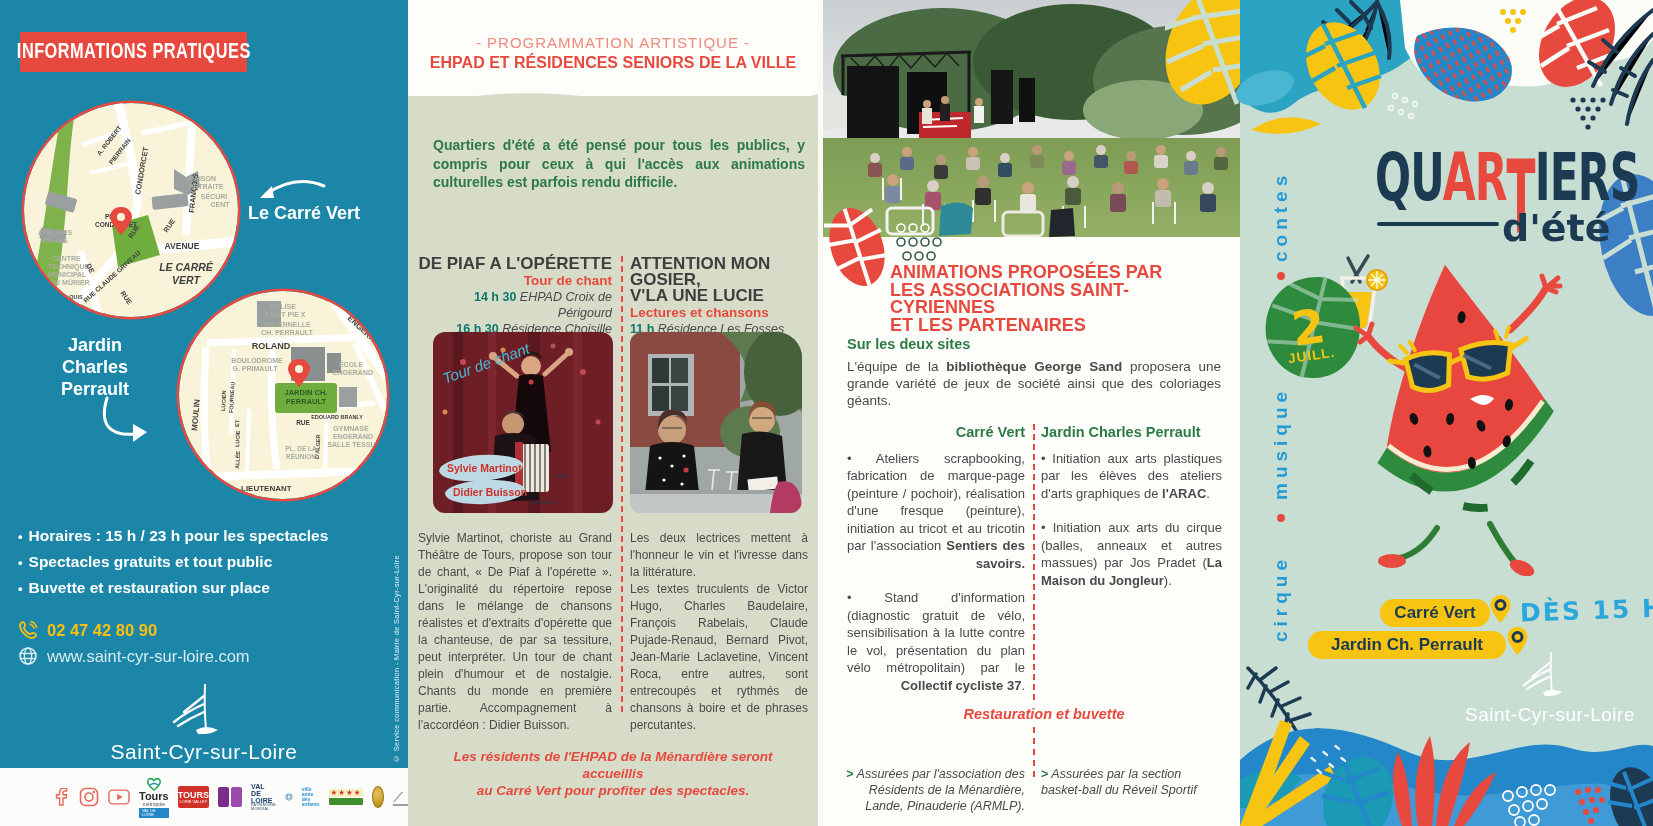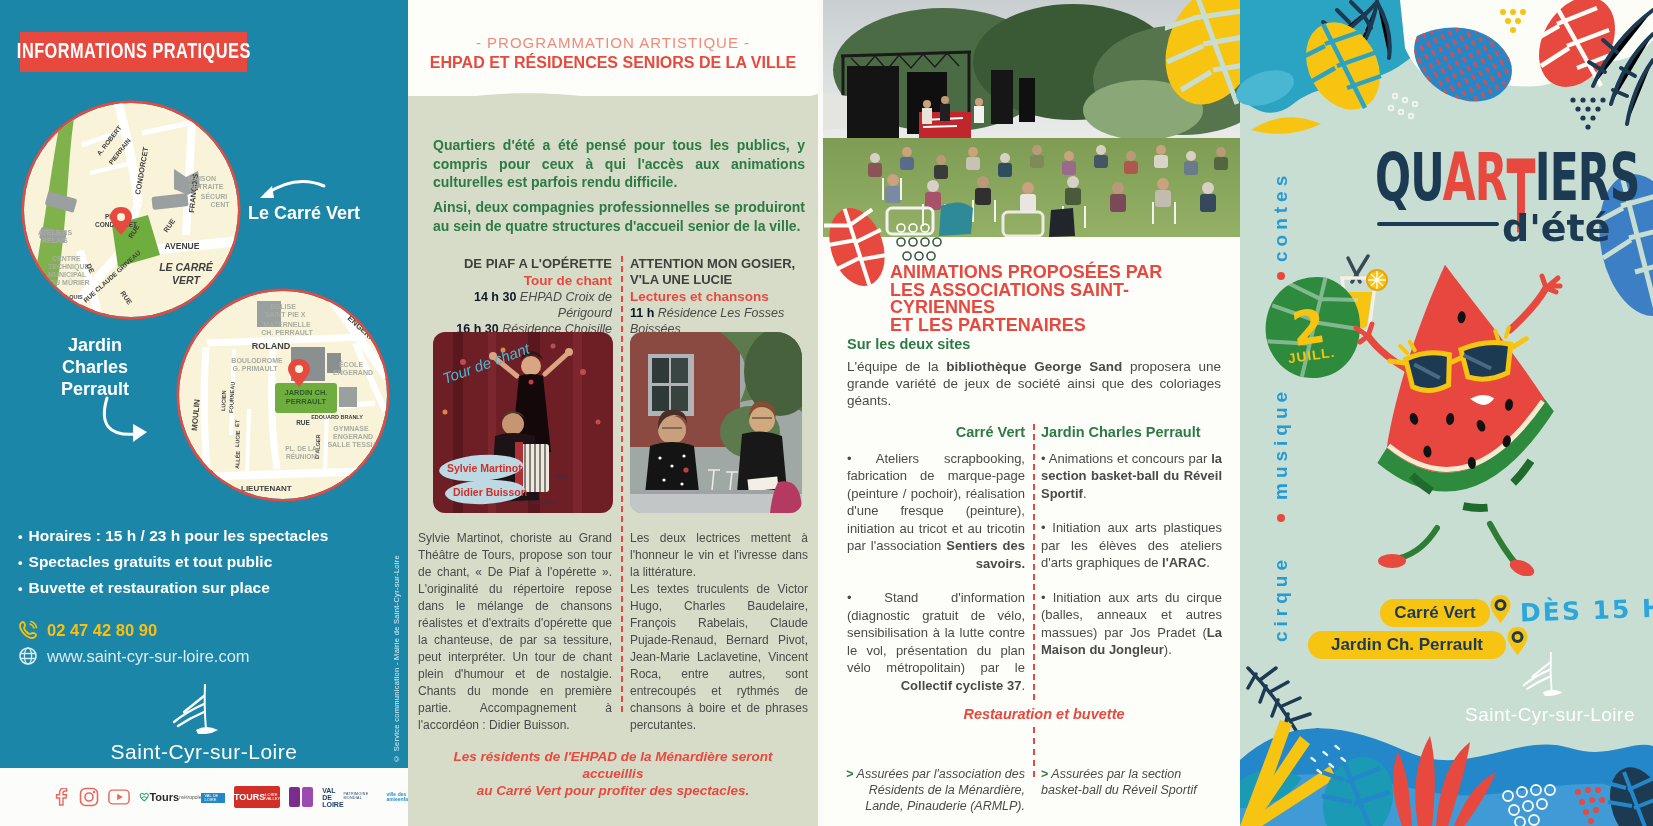--- a/index.html
+++ b/index.html
@@ -20,21 +20,21 @@
   .bullet-row{color:#fff;font-weight:bold;font-size:15.5px;margin-bottom:8px;}
   .bullet-dot{font-size:13px;margin-right:6px;}
   .contact-row{position:absolute;left:18px;display:flex;align-items:center;gap:9px;font-size:16.5px;}
   .phone-row{top:620px;color:#f9c013;font-weight:bold;}
   .web-row{top:646px;color:#d9ecf2;}
   .city-logo1{position:absolute;left:0;top:682px;width:408px;text-align:center;color:#fff;}
   .city-word{font-size:21px;letter-spacing:.5px;margin-top:2px;}
   .footer-strip{position:absolute;left:0;top:768px;width:408px;height:58px;background:#fcfcfa;
                 display:flex;align-items:center;gap:9px;padding-left:52px;box-sizing:border-box;}
   .soc{width:22px;height:22px;color:#e8685d;display:flex;align-items:center;justify-content:center;}
-  .chip{display:flex;flex-direction:row;align-items:center;justify-content:center;line-height:1;}
+  .chip{display:flex;flex-direction:column;align-items:center;justify-content:center;line-height:1;}
   .chip-tours{color:#2b2b2b;}
   .chip-tours .t1{font-weight:bold;font-size:11px;}
   .chip-tours .t2{font-size:5px;color:#555;}
   .chip-tours .t3{font-size:4px;background:#2387c9;color:#fff;padding:1px 3px;margin-top:1px;}
   .chip-tlv{background:#d03028;color:#fff;width:56px;height:22px;border-radius:2px;}
   .chip-tlv .t1{font-weight:bold;font-size:9px;}
   .chip-tlv .t2{font-size:4px;}
   .chip-37{display:flex;flex-direction:row;gap:2px;}
   .chip-37 i{width:11px;height:20px;background:#7b2d8b;border-radius:2px;display:block;}
   .chip-37 i+i{background:#9b4bae;}
@@ -58,24 +58,24 @@
          font-size:15px;letter-spacing:1px;}
   .p2-h2{position:absolute;left:0;top:54px;width:410px;text-align:center;color:#e8493f;
          font-weight:bold;font-size:16px;}
   .intro{position:absolute;left:25px;width:372px;color:#2d7a46;font-weight:bold;font-size:14px;
          line-height:18.5px;text-align:justify;}
   .i1{top:136px;} .i2{top:198px;}
   .p2-divider{position:absolute;left:213px;top:256px;height:456px;border-left:2px dashed #e8493f;}
   .showhead{position:absolute;top:256px;font-size:13px;color:#3f3f3f;}
   .sh1{left:10px;width:194px;text-align:right;}
   .sh2{left:222px;width:180px;text-align:left;}
-  .show-title{font-weight:bold;font-size:13px;line-height:16px;}
+  .show-title{font-weight:bold;font-size:17px;line-height:16px;}
   .show-sub{color:#e8493f;font-weight:bold;font-size:13.5px;line-height:17px;}
   .time-row{font-size:12.5px;line-height:16px;}
-  .time{color:#0f172a;font-weight:bold;text-align:center;}
+  .time{color:#0f766e;font-weight:bold;text-align:center;}
   .place{font-style:italic;color:#4a4a4a;}
   .photo{position:absolute;top:332px;height:181px;border-radius:12px;overflow:hidden;}
   .photo1{left:25px;width:180px;}
   .photo2{left:222px;width:172px;border-top-right-radius:26px;}
   .bodytxt{position:absolute;top:530px;font-size:12px;line-height:17px;color:#4a4a4a;text-align:justify;}
   .b1{left:10px;width:194px;}
   .b2{left:222px;width:178px;}
   .bodytxt p{margin:0;}
   .p2-note{position:absolute;left:20px;top:748px;width:370px;text-align:center;color:#e8493f;
            font-weight:bold;font-style:italic;font-size:13.5px;line-height:17px;}
@@ -354,21 +354,20 @@
 
   <section class="panel2">
     <div class="p2-top"></div>
     <svg class="abs" style="left:0;top:84px;" width="410" height="44">
       <path d="M0,26 C60,8 130,4 205,16 C285,30 350,26 410,10 L410,44 L0,44 Z" fill="#d6dcc7"></path>
     </svg>
     <div class="p2-h1">- PROGRAMMATION ARTISTIQUE -</div>
     <div class="p2-h2">EHPAD ET RÉSIDENCES SENIORS DE LA VILLE</div>
 
     <div class="intro i1">Quartiers d'été a été pensé pour tous les publics, y compris pour ceux à qui l'accès aux animations culturelles est parfois rendu difficile.</div>
-    <div class="intro i2">Ainsi, deux compagnies professionnelles se produiront au sein de quatre structures d'accueil senior de la ville.</div>
 
     <div class="p2-divider"></div>
 
     <div class="showhead sh1">
       <div class="show-title">DE PIAF A L'OPÉRETTE</div>
       <div class="show-sub">Tour de chant</div>
       <div class="time-row"><span class="time">14 h 30</span> <span class="place">EHPAD Croix de Périgourd</span></div>
       <div class="time-row"><span class="time">16 h 30</span> <span class="place">Résidence Choisille</span></div>
     </div>
     <div class="showhead sh2">
@@ -590,21 +589,20 @@
     <div class="p3-sites"><span>L'équipe de la </span><b>bibliothèque George Sand</b><span> proposera une grande variété de jeux de société ainsi que des coloriages géants.</span></div>
 
     <div class="p3-col p3c1">
       <div class="coltitle">Carré Vert</div>
       <p><span>• Ateliers scrapbooking, fabrication de marque-page (peinture / pochoir), réalisation d'une fresque (peinture), initiation au tricot et au tricotin par l'association </span><b>Sentiers des savoirs.</b></p>
       <p><span>• Stand d'information (diagnostic gratuit de vélo, sensibilisation à la lutte contre le vol, présentation du plan vélo métropolitain) par le </span><b>Collectif cycliste 37</b><span>.</span></p>
     </div>
     <div class="p3-div1"></div>
     <div class="p3-col p3c2">
       <div class="coltitle">Jardin Charles Perrault</div>
-      <p><span>• Animations et concours par </span><b>la section basket-ball du Réveil Sportif</b><span>.</span></p>
       <p><span>• Initiation aux arts plastiques par les élèves des ateliers d'arts graphiques de </span><b>l'ARAC</b><span>.</span></p>
       <p><span>• Initiation aux arts du cirque (balles, anneaux et autres massues) par Jos Pradet (</span><b>La Maison du Jongleur</b><span>).</span></p>
     </div>
 
     <div class="p3-rest-title">Restauration et buvette</div>
     <div class="p3-div2"></div>
     <div class="rest rest1"><span class="arr">&gt;</span><span>Assurées par l'association des Résidents de la Ménardière, Lande, Pinauderie (ARMLP).</span></div>
     <div class="rest rest2"><span class="arr">&gt;</span><span>Assurées par la section basket-ball du Réveil Sportif</span></div>
   </section>
 

